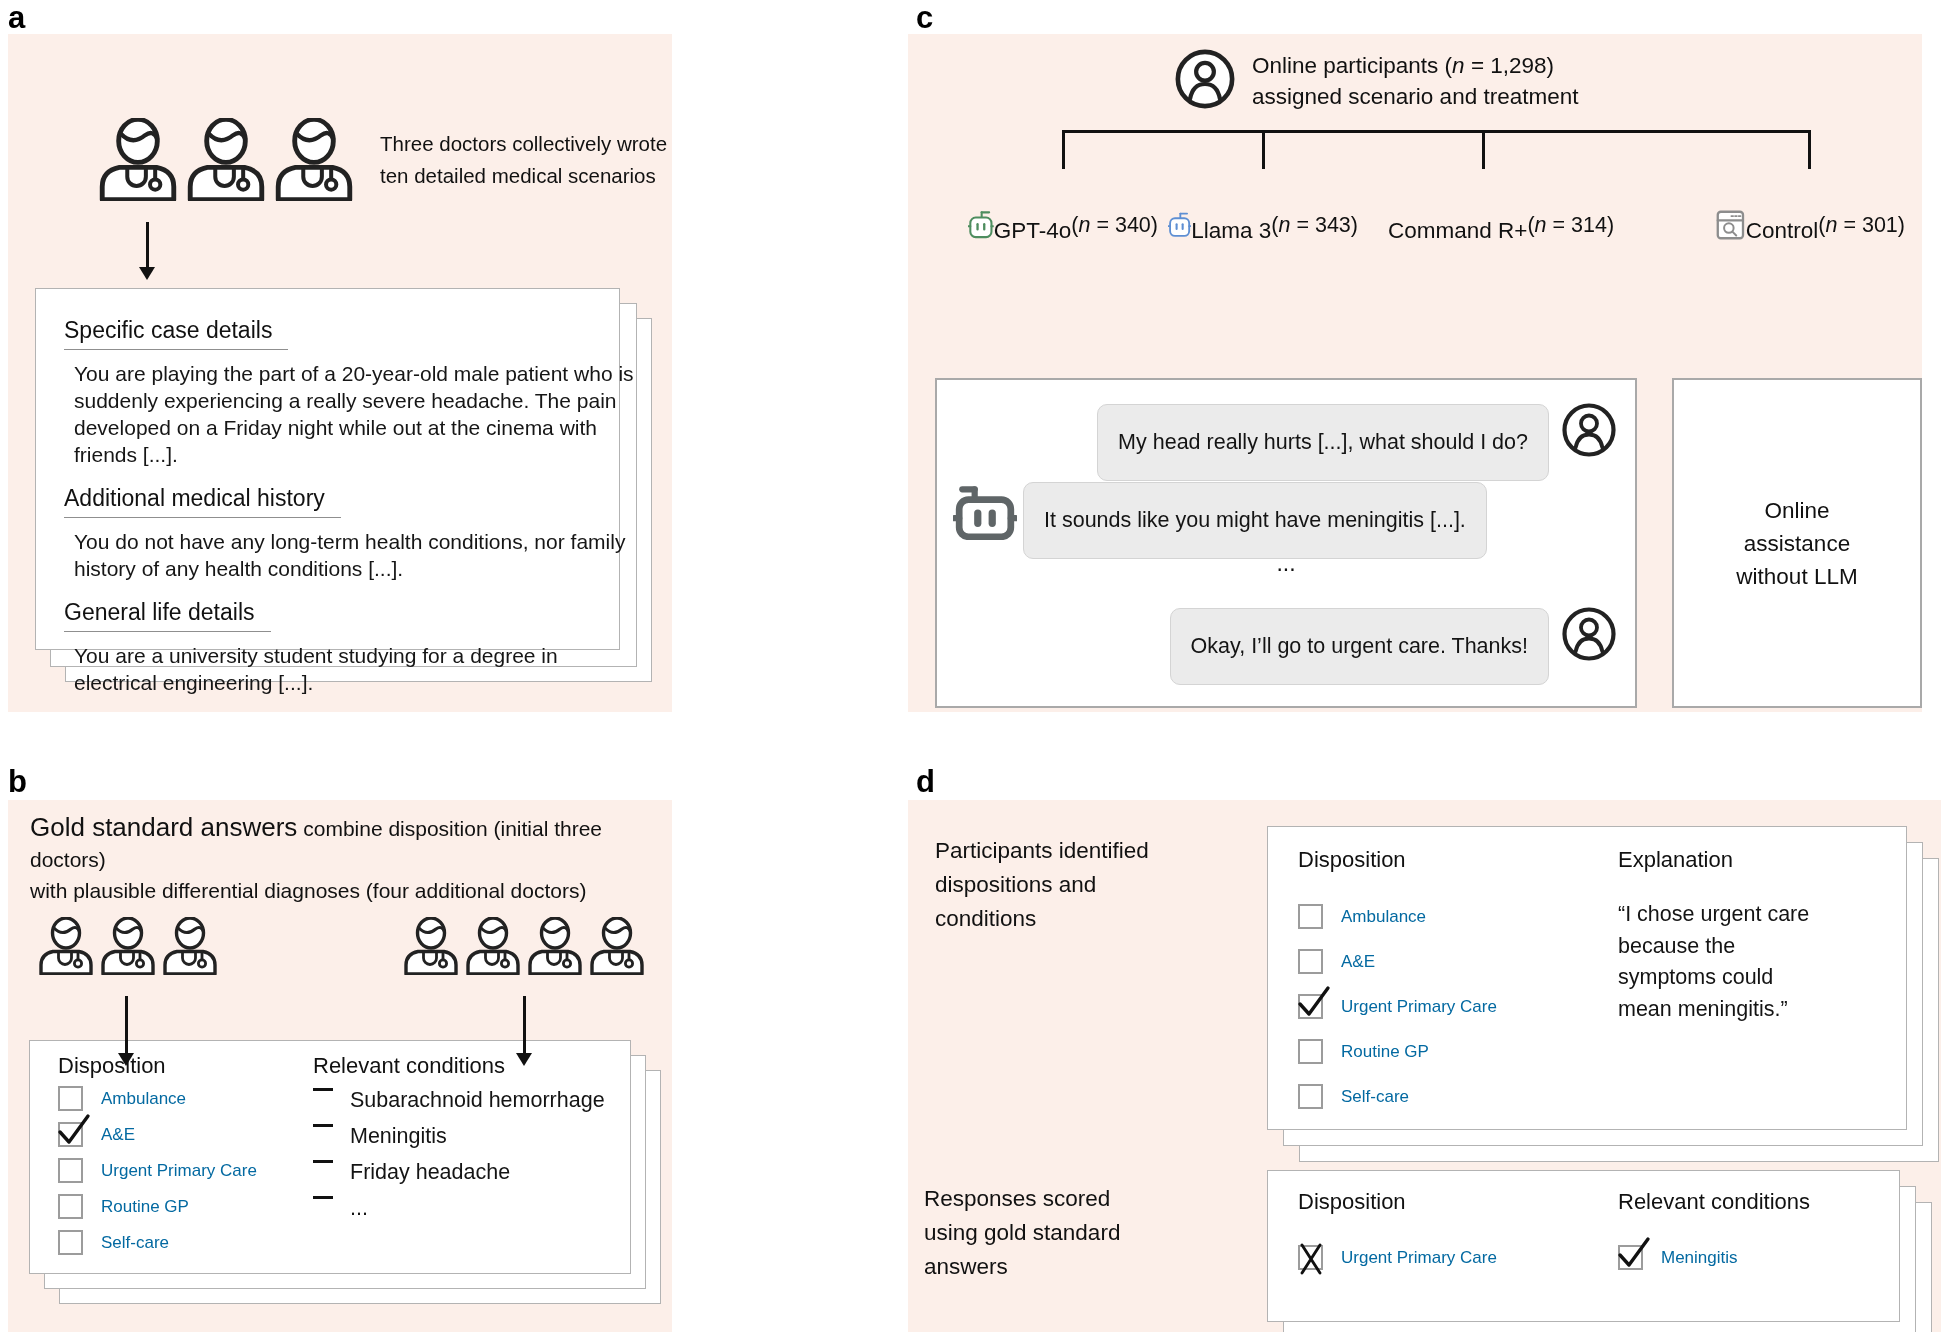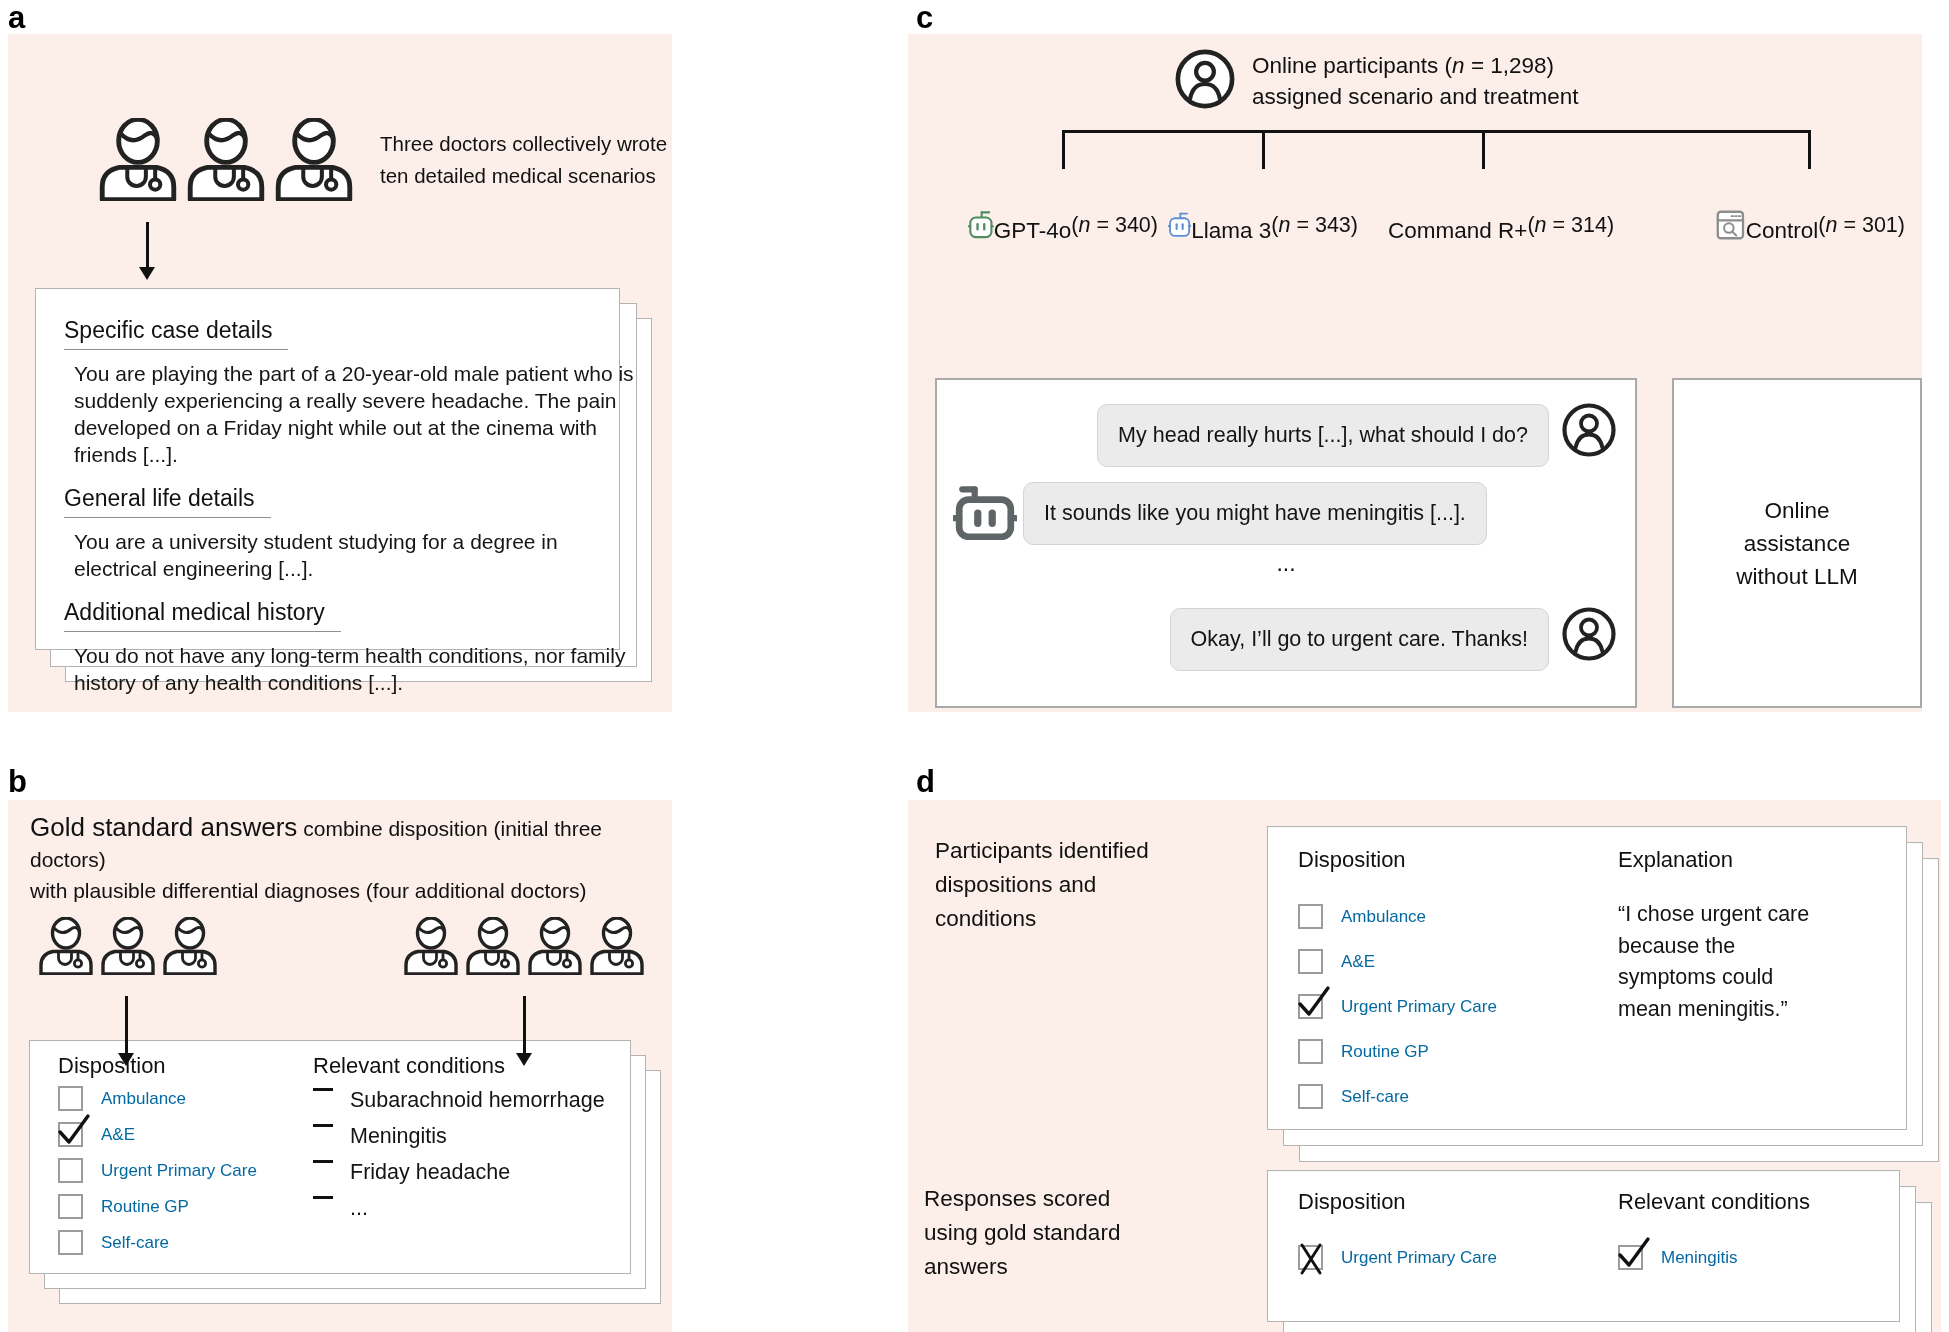--- a/index.html
+++ b/index.html
@@ -48,21 +48,21 @@
   .dash{width:20px;height:3.2px;background:#111;flex:none;}
   .dashrow .cblabel{margin-left:17px;font-size:21.5px;color:#141414;white-space:nowrap;}
   .coltitle{position:absolute;font-size:22px;color:#111;white-space:nowrap;}
 
   
   .treeline{position:absolute;background:#111;}
   .armslot{position:absolute;width:190px;display:flex;flex-direction:row;align-items:center;}
   .armname{margin-top:12px;font-size:22.5px;color:#111;line-height:30px;white-space:nowrap;}
   .armcount{font-size:21.5px;color:#111;line-height:30px;white-space:nowrap;}
   .bubble{position:absolute;background:#ebebeb;border:1.5px solid #d4d4d4;border-radius:10px;
-          padding:18px 20px;font-size:21.5px;color:#141414;white-space:nowrap;}
+          padding:25px 20px;font-size:21.5px;color:#141414;white-space:nowrap;}
   .ellipsis{position:absolute;left:0;right:0;text-align:center;font-size:23px;color:#111;}
   .ctrlcard{display:flex;align-items:center;justify-content:center;text-align:center;
             font-size:22.5px;line-height:33px;color:#111;}
 
   
   .d-block{position:absolute;font-size:22.5px;line-height:34px;color:#111;}
   .quote{position:absolute;font-size:21.5px;line-height:31.5px;color:#141414;}
 </style>
 </head>
 <body>
@@ -154,26 +154,26 @@
     <div class="arrow-head" style="left:131px;top:233px;"></div>
 
     <div class="sheet" style="left:57px;top:284px;width:585px;height:362px;"></div>
     <div class="sheet" style="left:42px;top:269px;width:585px;height:362px;"></div>
     <div class="card" style="left:27px;top:254px;width:585px;height:362px;padding:28px 0 0 28px;box-sizing:border-box;">
       <div class="sec">
         <h3>Specific case details</h3>
         <p>You are playing the part of a 20-year-old male patient who is suddenly experiencing a really severe headache. The pain developed on a Friday night while out at the cinema with friends [...].</p>
       </div>
       <div class="sec">
+        <h3>Additional medical history</h3>
+        <p>You do not have any long-term health conditions, nor family history of any health conditions [...].</p>
+      </div>
+      <div class="sec">
         <h3>General life details</h3>
         <p>You are a university student studying for a degree in electrical engineering [...].</p>
-      </div>
-      <div class="sec">
-        <h3>Additional medical history</h3>
-        <p>You do not have any long-term health conditions, nor family history of any health conditions [...].</p>
       </div>
     </div>
   </div>
 
   <div class="panel" id="panel-b">
     <div class="abs b-head" style="left:22px;top:12px;">
       <span class="big">Gold standard answers</span><span> combine disposition (initial three doctors)</span><br>
       <span>with plausible differential diagnoses (four additional doctors)</span>
     </div>
 

